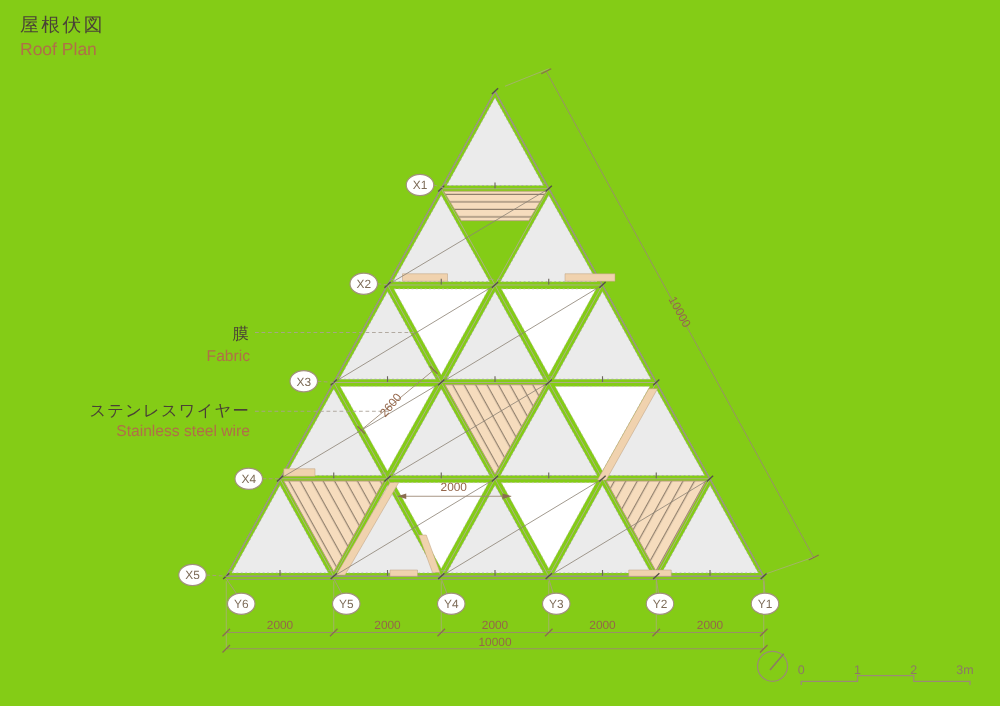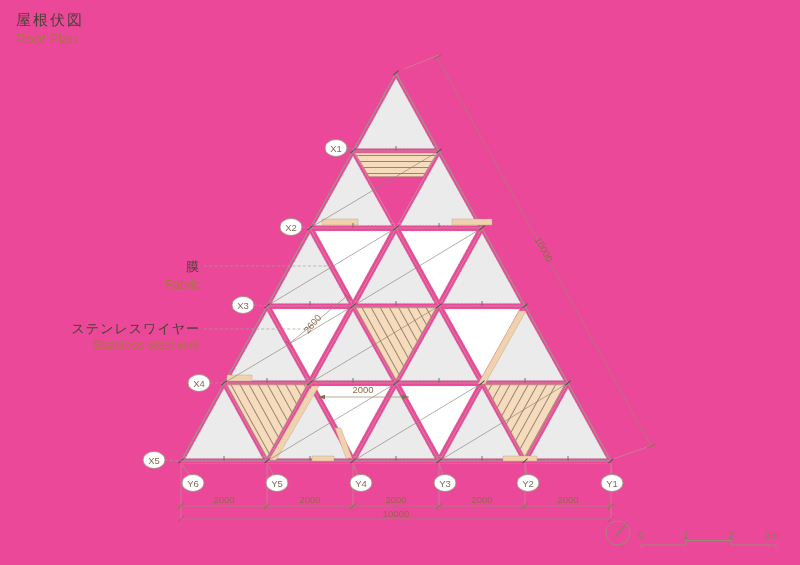--- a/index.html
+++ b/index.html
@@ -1,16 +1,16 @@
 <!DOCTYPE html>
 <html><head>
 <meta charset="utf-8">
 <style>
   html,body{margin:0;padding:0;background:#fff;}
-  .page{position:relative;width:800px;height:565px;background:#ec4899;overflow:hidden;
+  .page{position:relative;width:800px;height:565px;background:#84cc16;overflow:hidden;
         font-family:"Liberation Sans",sans-serif;}
   svg{display:block;}
   text{font-family:"Liberation Sans",sans-serif;}
   .title-jp{font-size:15px;fill:#4a4136;letter-spacing:2px;}
   .title-en{font-size:14px;fill:#b06f48;}
   .ann-jp{font-size:13px;fill:#4a4136;letter-spacing:1px;}
   .ann-en{font-size:12.5px;fill:#b06f48;}
   .dim{font-size:9.5px;fill:#95664a;}
   .glabel{font-size:9.5px;fill:#7d6c58;}
   .scalenum{font-size:10px;fill:#8c7a64;}

